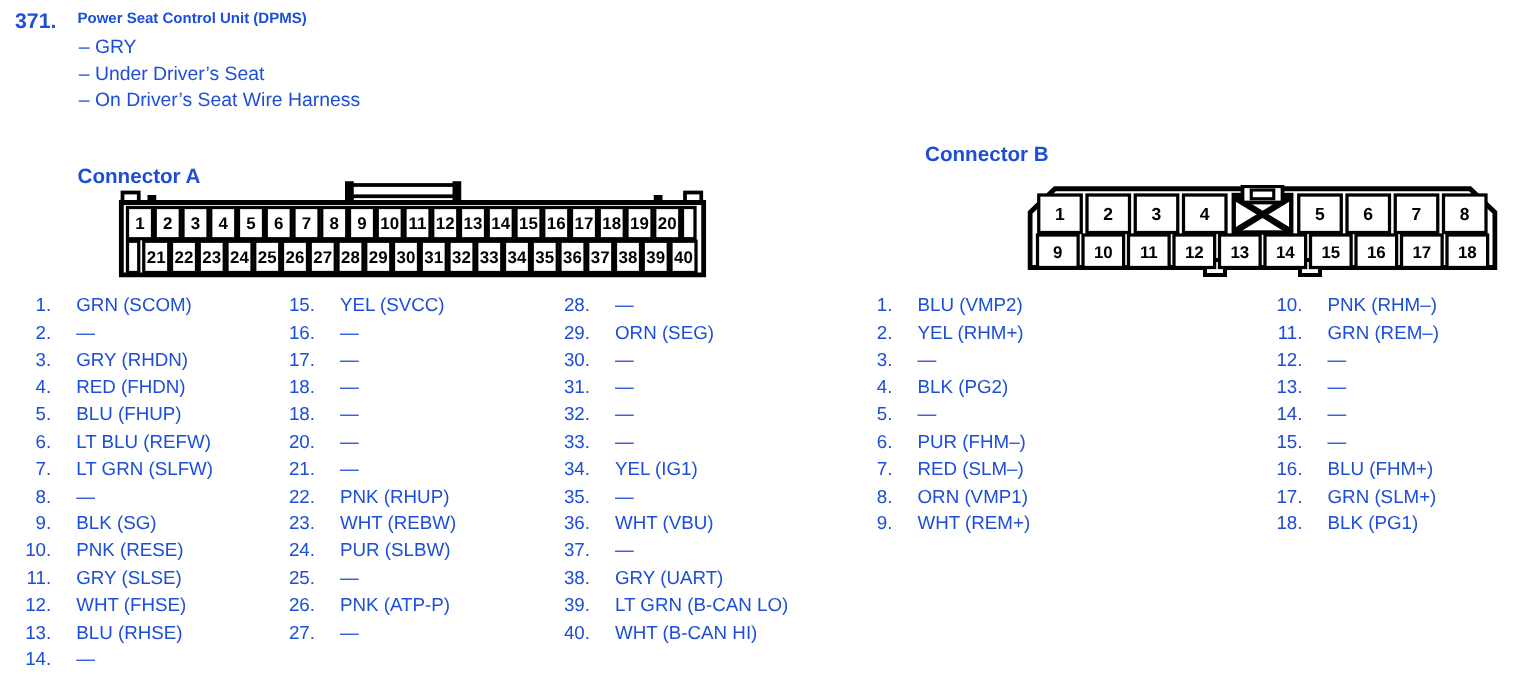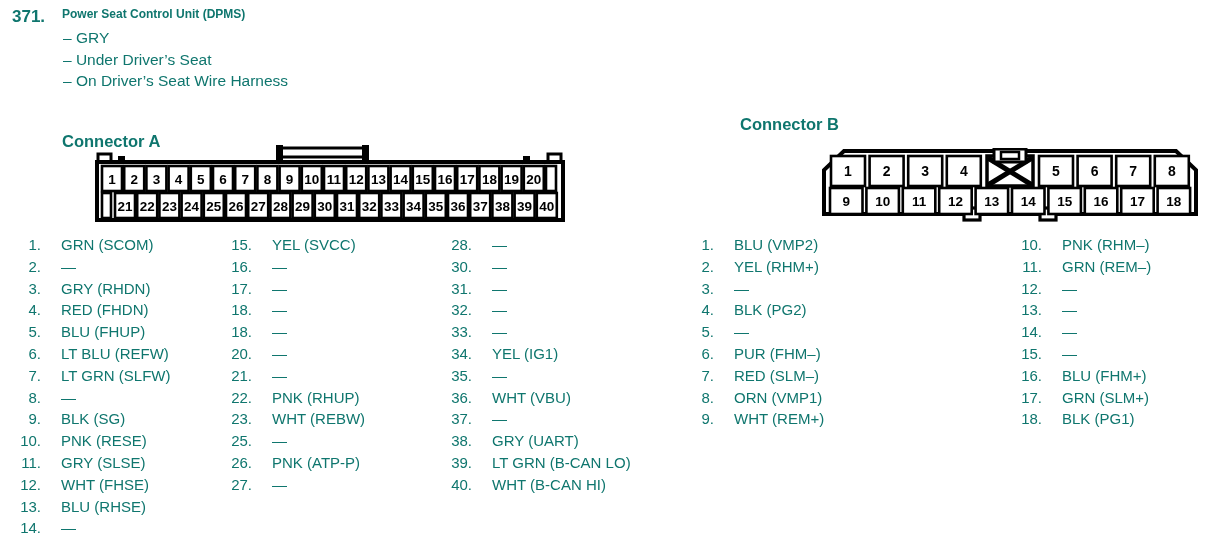--- a/index.html
+++ b/index.html
@@ -1,19 +1,19 @@
 <!DOCTYPE html>
 <html><head>
 <meta charset="utf-8">
 <style>
   * { margin:0; padding:0; box-sizing:border-box; }
   html,body { background:#fff; }
   .page {
     position:relative; width:1214px; height:542px; background:#ffffff;
-    font-family:"Liberation Sans", sans-serif; color:#0f766e; overflow:hidden;
+    font-family:"Liberation Sans", sans-serif; color:#1d4ed8; overflow:hidden;
   }
   .title-row { position:absolute; left:12px; top:7px; display:flex; }
   .title-num { font-weight:bold; font-size:17px; width:50px; }
   .title-text { font-weight:bold; font-size:12px; }
   .details { position:absolute; left:63px; top:27px; }
   .detail-line { font-size:15.5px; line-height:21.5px; white-space:nowrap; }
   .conn-heading { position:absolute; font-weight:bold; font-size:16.5px; white-space:nowrap; }
   #conn-a-heading { left:62px; top:132px; }
   #conn-b-heading { left:740px; top:115px; }
   .diagram { position:absolute; }
@@ -278,38 +278,46 @@
       </div>
       <div class="pin-row">
         <span class="pin-num">22.</span>
         <span class="pin-label">PNK (RHUP)</span>
       </div>
       <div class="pin-row">
         <span class="pin-num">23.</span>
         <span class="pin-label">WHT (REBW)</span>
       </div>
       <div class="pin-row">
+        <span class="pin-num">24.</span>
+        <span class="pin-label">PUR (SLBW)</span>
+      </div>
+      <div class="pin-row">
         <span class="pin-num">25.</span>
         <span class="pin-label">—</span>
       </div>
       <div class="pin-row">
         <span class="pin-num">26.</span>
         <span class="pin-label">PNK (ATP-P)</span>
       </div>
       <div class="pin-row">
         <span class="pin-num">27.</span>
         <span class="pin-label">—</span>
       </div>
     </div>
   <div class="pin-col" id="a-col-3">
       <div class="pin-row">
         <span class="pin-num">28.</span>
         <span class="pin-label">—</span>
       </div>
       <div class="pin-row">
+        <span class="pin-num">29.</span>
+        <span class="pin-label">ORN (SEG)</span>
+      </div>
+      <div class="pin-row">
         <span class="pin-num">30.</span>
         <span class="pin-label">—</span>
       </div>
       <div class="pin-row">
         <span class="pin-num">31.</span>
         <span class="pin-label">—</span>
       </div>
       <div class="pin-row">
         <span class="pin-num">32.</span>
         <span class="pin-label">—</span>

